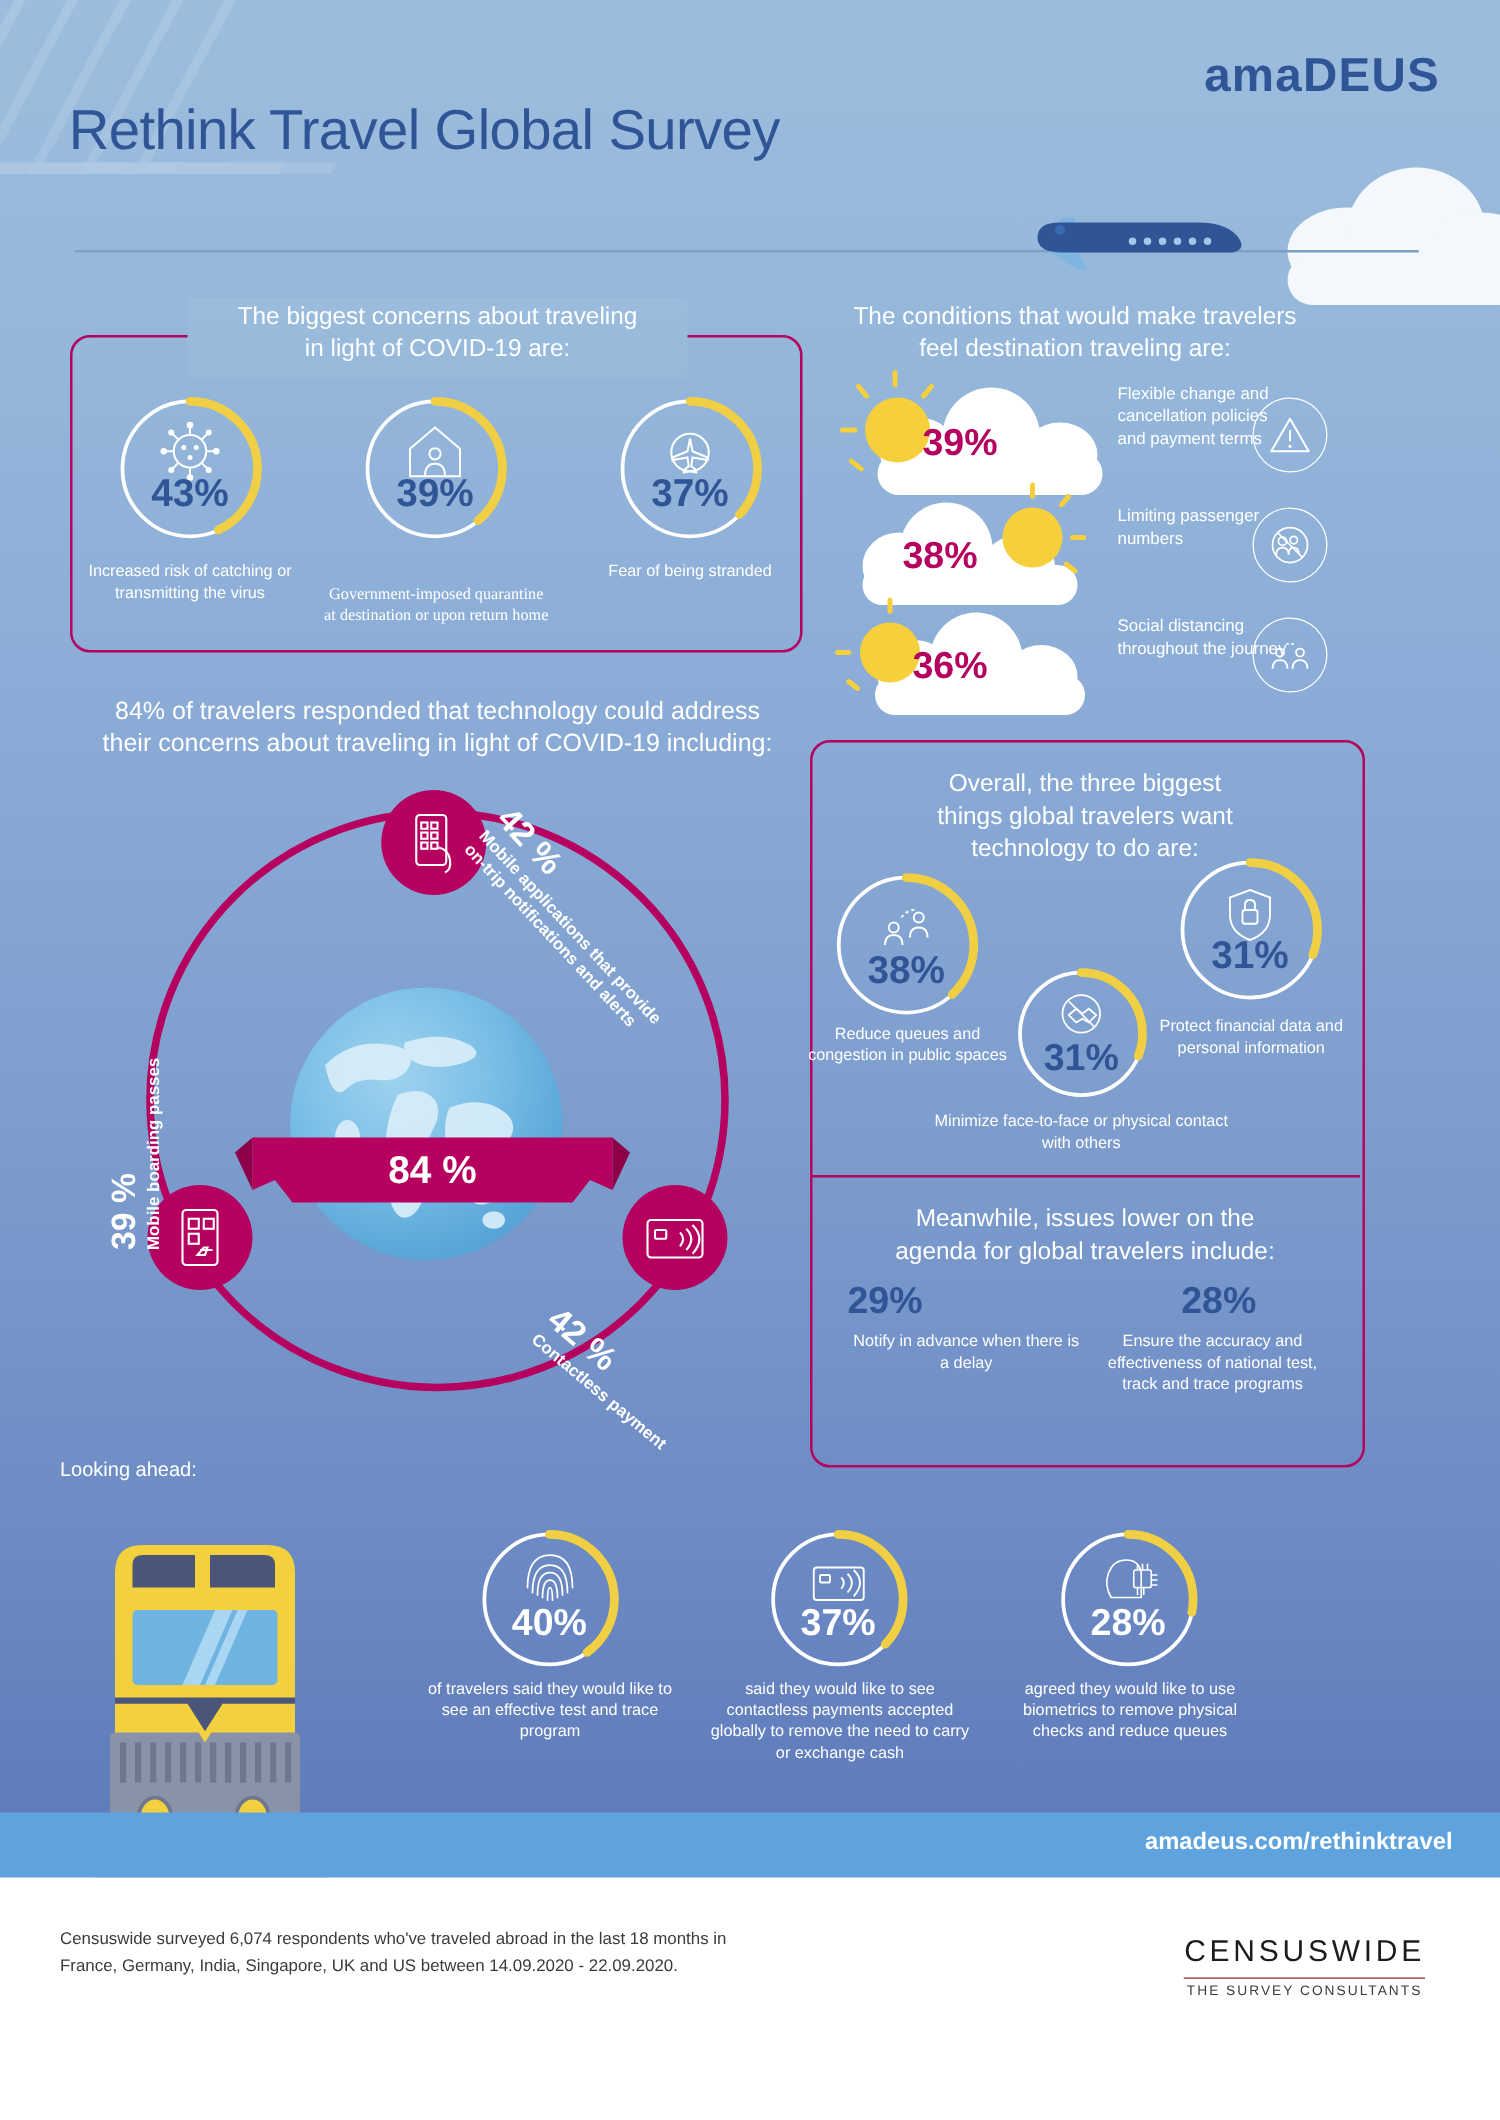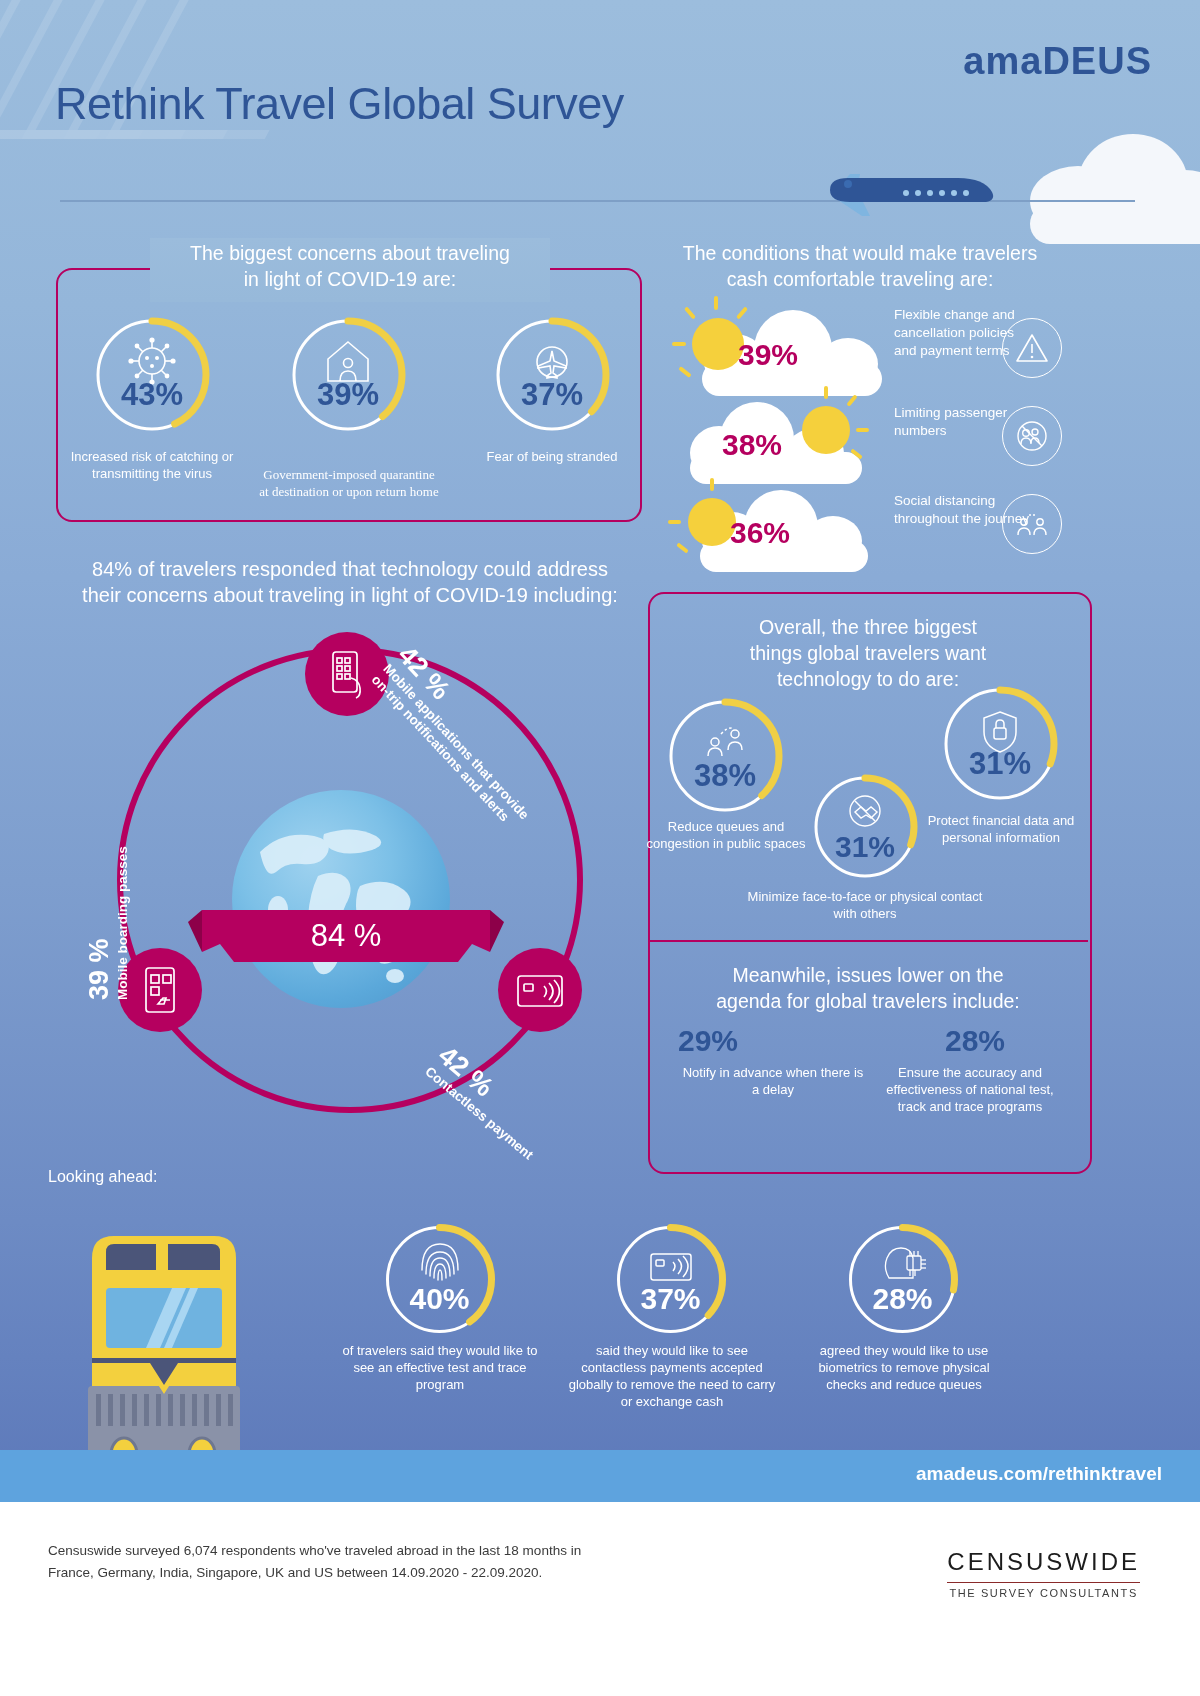--- a/index.html
+++ b/index.html
@@ -45,21 +45,21 @@
   .cloudlabel{position:absolute;color:#ffffff;font-size:13.5px;line-height:18px;margin-left:46px;}
   .sun{position:absolute;border-radius:50%;background:#f5d03c;z-index:1;}
   .ray{position:absolute;background:#f5d03c;border-radius:2px;z-index:1;}
   .iconcirc{position:absolute;border:1.6px solid #ffffff;border-radius:50%;}
 
   
   .globe{position:absolute;border-radius:50%;
     background:radial-gradient(circle at 38% 32%,#9fd2ef 0%,#7cc0e7 38%,#5ba8da 70%,#4a93c9 100%);}
   .node{position:absolute;border-radius:50%;background:#b5005f;}
   .banner{position:absolute;}
-  .bannertxt{position:absolute;color:#ffffff;font-size:31px;font-weight:normal;z-index:9;text-align:center;}
+  .bannertxt{position:absolute;color:#ffffff;font-size:31px;font-weight:bold;z-index:9;text-align:center;}
 
   .rot{position:absolute;color:#ffffff;font-weight:bold;transform-origin:left top;}
 
   
   .lookahead{position:absolute;left:48px;top:1168px;color:#ffffff;font-size:16px;}
   .train{position:absolute;left:62px;top:1218px;width:210px;height:290px;}
   .urlbar{position:absolute;left:0;top:1450px;width:1200px;height:52px;background:#5ea3de;}
   .urltxt{position:absolute;right:38px;top:1463px;color:#ffffff;font-size:19px;font-weight:bold;}
   .footer{position:absolute;left:0;top:1502px;width:1200px;height:194px;background:#ffffff;}
   .foottxt{position:absolute;left:48px;top:1540px;color:#3b3b3b;font-size:13.5px;line-height:22px;}
@@ -169,21 +169,21 @@
       <g stroke="#ffffff" stroke-width="1.6" fill="none">
         <circle cx="60" cy="29" r="15"></circle>
         <path d="M60 18 L62 28 L74 33 L74 35 L62 33 L61 40 L65 43 L65 45 L60 44 L55 45 L55 43 L59 40 L58 33 L46 35 L46 33 L58 28 Z"></path>
       </g>
     </svg>
     <div class="num" style="top:62px;font-size:31px;color:#2f5596;">37%</div>
   </div>
   <div class="caption" style="left:462px;top:448px;width:180px;">Fear of being stranded</div>
 
   <div class="sec-title" style="left:650px;top:240px;width:420px;">The conditions that would make travelers</div>
-  <div class="sec-title" style="left:650px;top:266px;width:420px;">cash comfortable traveling are:</div>
+  <div class="sec-title" style="left:650px;top:266px;width:420px;">feel destination traveling are:</div>
 
   <div class="sun" style="left:692px;top:318px;width:52px;height:52px;"></div>
   <div class="ray" style="left:714px;top:296px;width:4px;height:14px;"></div>
   <div class="ray" style="left:688px;top:306px;width:4px;height:14px;transform:rotate(-40deg);"></div>
   <div class="ray" style="left:740px;top:306px;width:4px;height:14px;transform:rotate(40deg);"></div>
   <div class="ray" style="left:672px;top:342px;width:14px;height:4px;"></div>
   <div class="ray" style="left:678px;top:370px;width:14px;height:4px;transform:rotate(38deg);"></div>
   <div class="cloudstat" style="left:700px;top:310px;width:200px;height:80px;">
     <i class="cl" style="left:54px;top:0px;width:78px;height:78px;"></i>
     <i class="cl" style="left:4px;top:24px;width:62px;height:56px;"></i>

